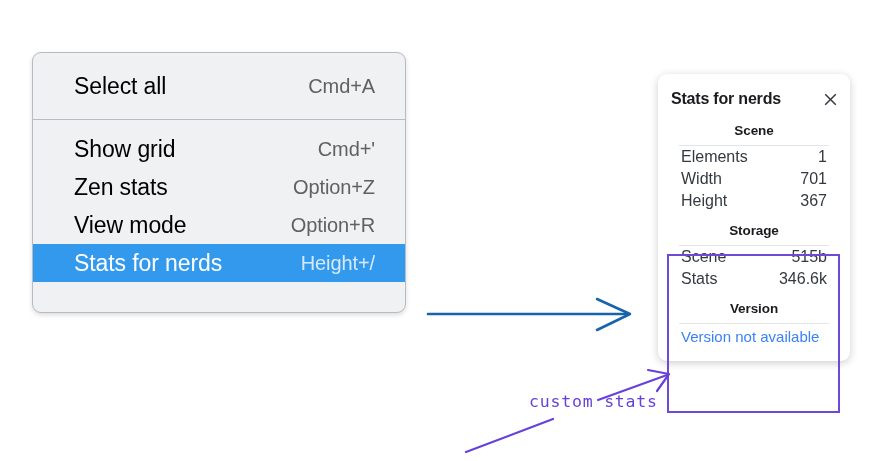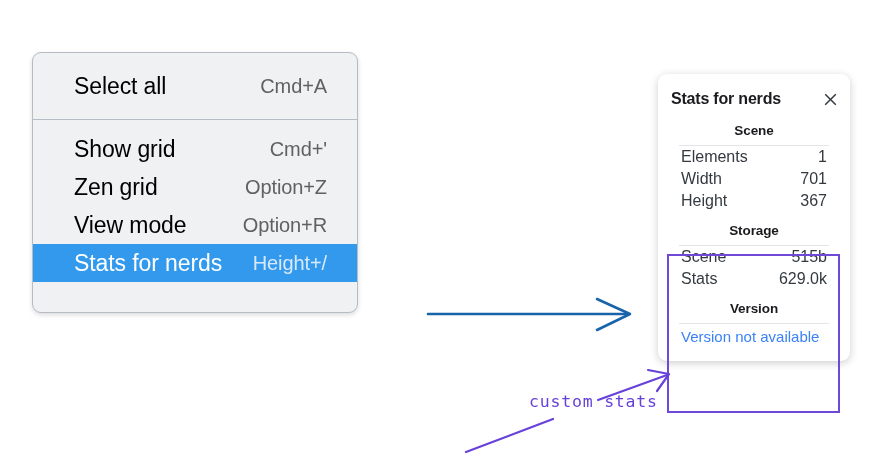--- a/index.html
+++ b/index.html
@@ -14,21 +14,21 @@
     overflow: hidden;
     font-family: "Liberation Sans", sans-serif;
     -webkit-font-smoothing: antialiased;
   }
 
   
   #context-menu {
     position: absolute;
     left: 32px;
     top: 52px;
-    width: 326px;
+    width: 374px;
     background: #eff1f3;
     border: 1px solid #b6bcc4;
     border-radius: 9px;
     box-shadow: 0 2px 5px rgba(0,0,0,0.14);
     overflow: hidden;
     box-sizing: border-box;
   }
   .menu-section { padding: 10px 0 8px 0; }
   .menu-section.first { padding: 14px 0 14px 0; }
   .menu-divider {
@@ -174,21 +174,21 @@
   </div>
 
   <div class="menu-divider"></div>
 
   <div class="menu-section">
     <div class="menu-item">
       <span class="mi-label">Show grid</span>
       <span class="mi-shortcut">Cmd+'</span>
     </div>
     <div class="menu-item">
-      <span class="mi-label">Zen grid</span>
+      <span class="mi-label">Zen stats</span>
       <span class="mi-shortcut">Option+Z</span>
     </div>
     <div class="menu-item">
       <span class="mi-label">View mode</span>
       <span class="mi-shortcut">Option+R</span>
     </div>
     <div class="menu-item selected">
       <span class="mi-label">Stats for nerds</span>
       <span class="mi-shortcut">Height+/</span>
     </div>
@@ -227,21 +227,21 @@
     </div>
 
     <div class="sp-section-head">Storage</div>
     <div class="sp-hr"></div>
     <div class="sp-row">
       <span class="k">Scene</span>
       <span class="v">515b</span>
     </div>
     <div class="sp-row">
       <span class="k">Stats</span>
-      <span class="v">629.0k</span>
+      <span class="v">346.6k</span>
     </div>
 
     <div class="sp-section-head">Version</div>
     <div class="sp-hr"></div>
     <div class="sp-note">Version not available</div>
   </div>
 
   <div id="custom-stats-highlight"></div>
 </div>
 

